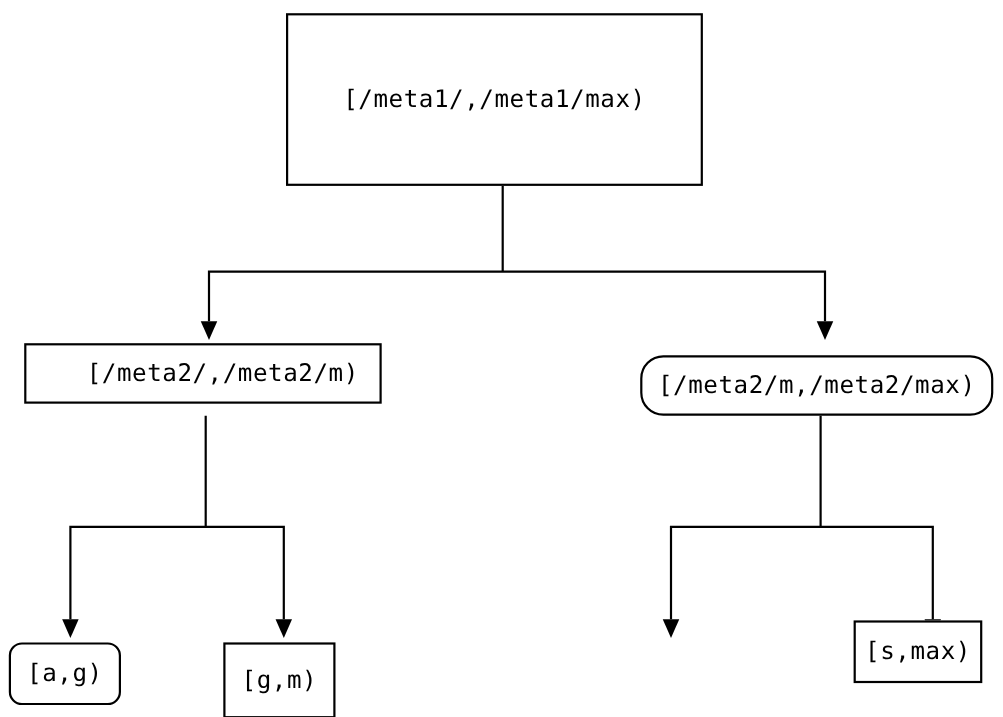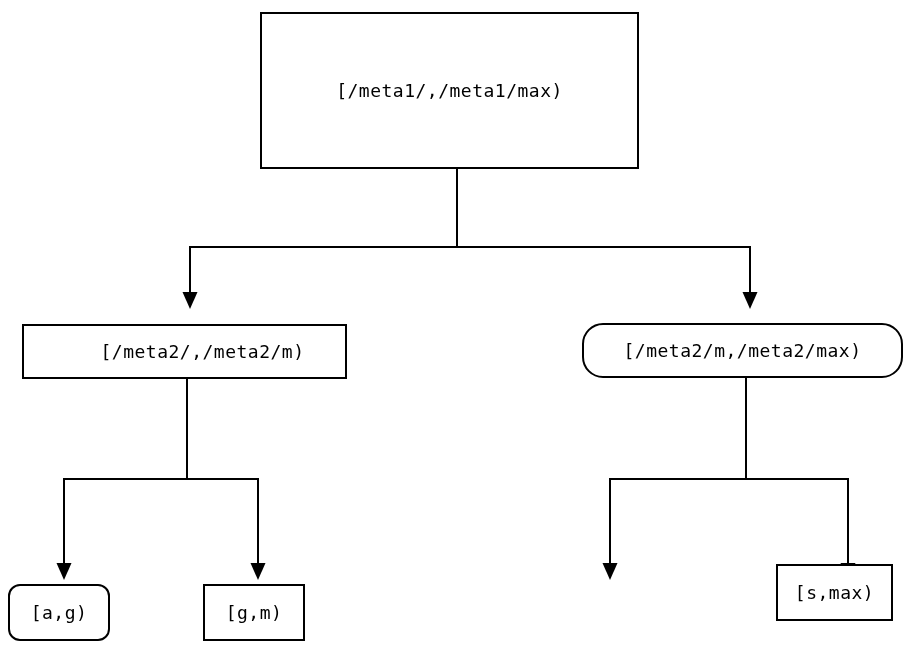--- a/index.html
+++ b/index.html
@@ -25,29 +25,29 @@
   }
   .node {
     position: absolute;
     box-sizing: border-box;
     border: 2px solid #000000;
     background: #ffffff;
     color: #000000;
     display: flex;
     align-items: center;
     justify-content: center;
-    font-size: 18px;
+    font-size: 22px;
     white-space: pre;
     letter-spacing: 0.5px;
   }
   .node-root  { left: 260px; top: 12px;  width: 379px; height: 157px; }
-  .node-left  { left: 22px;  top: 324px; width: 325px; height: 55px; padding-left: 36px;  }
+  .node-left  { left: 22px;  top: 312px; width: 325px; height: 55px; padding-left: 36px;  }
   .node-right { left: 582px; top: 323px; width: 321px; height: 55px; border-radius: 21px;  }
   .leaf-ag    { left: 8px;   top: 584px; width: 102px; height: 57px; border-radius: 12px;  }
-  .leaf-gm    { left: 203px; top: 584px; width: 102px; height: 57px;  }
+  .leaf-gm    { left: 203px; top: 584px; width: 102px; height: 69px;  }
   .leaf-ms    { left: 554px; top: 584px; width: 98px;  height: 57px;  }
   .leaf-smax  { left: 776px; top: 564px; width: 117px; height: 57px;  }
 </style>
 </head>
 <body>
 
 <div class="stage">
 
   <svg class="connectors" viewBox="0 0 912 652" xmlns="http://www.w3.org/2000/svg">
 

